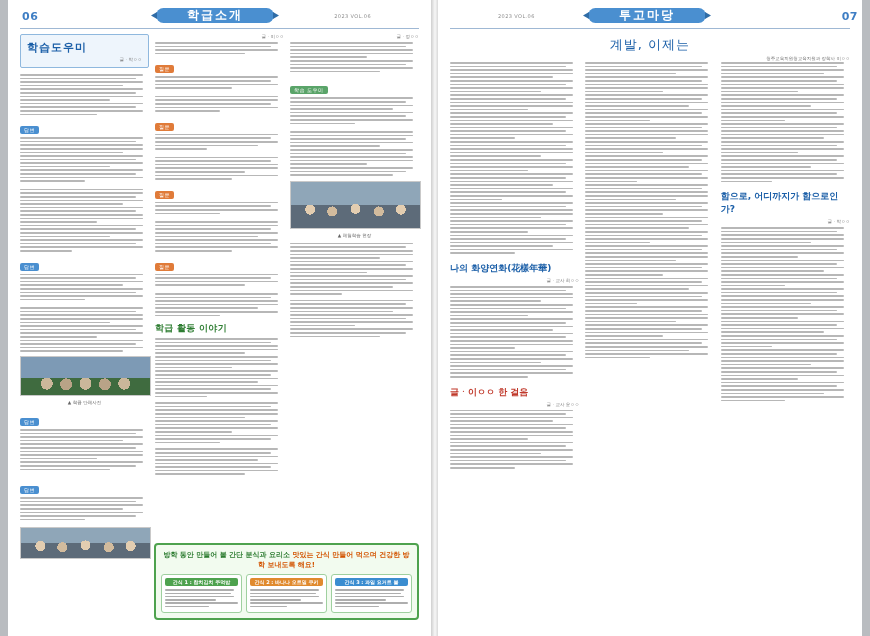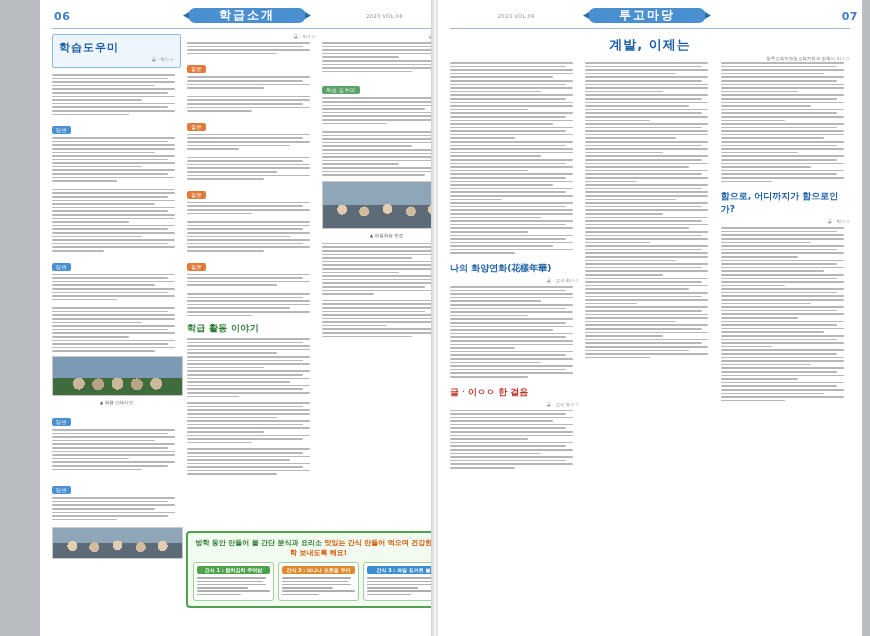--- a/index.html
+++ b/index.html
@@ -4,21 +4,21 @@
 <style>
   html,body{margin:0;padding:0;}
   body{
     width:870px;height:636px;
     background:#b9bcc0;
     font-family:"DejaVu Sans","Liberation Sans",sans-serif;
     overflow:hidden;
   }
   .spread{position:relative;width:870px;height:636px;}
   .page{position:absolute;top:0;height:636px;background:#ffffff;box-sizing:border-box;}
-  .page-left{left:8px;width:424px;border-right:1px solid #d8d8d8;margin-left:32px;}
+  .page-left{left:8px;width:424px;border-right:1px solid #d8d8d8;}
   .page-right{left:438px;width:424px;}
   .gutter{position:absolute;left:431px;top:0;width:8px;height:636px;
     background:linear-gradient(to right,#cfcfcf,#f3f3f3 45%,#f3f3f3 55%,#cfcfcf);}
   .folio{position:absolute;top:10px;font-size:11px;font-weight:bold;color:#3f7ec4;letter-spacing:.5px;}
   .folio.l{left:14px;}
   .folio.r{right:4px;}
   .issue{position:absolute;top:13px;font-size:5px;color:#8d8d8d;letter-spacing:.4px;}
   .issue.l{right:60px;}
   .issue.r{left:60px;}
   .ribbon{position:absolute;top:8px;height:15px;border-radius:8px;
@@ -84,21 +84,21 @@
   .recipe .rtitle .hl{color:#d35400;}
   .recipe .cards{display:flex;gap:4px;}
   .recipe .card{flex:1;border:1px solid #9fd09f;border-radius:3px;background:#fff;padding:3px;}
   .recipe .card h4{margin:0 0 3px;font-size:5px;color:#fff;background:#4ea24e;
     border-radius:2px;padding:1px 2px;text-align:center;}
   .recipe .card.b h4{background:#e08a2e;}
   .recipe .card.c h4{background:#3b8dd0;}
   .recipe .card .tx i{height:1.5px;margin-bottom:1.8px;}
 
   
-  .bighead{font-size:13px;font-weight:bold;color:#1b5fa8;text-align:center;margin:0 0 2px;letter-spacing:1px;}
+  .bighead{font-size:13px;font-weight:normal;color:#1b5fa8;text-align:center;margin:0 0 2px;letter-spacing:1px;}
   .kicker{font-size:4.5px;color:#777;text-align:right;margin-bottom:4px;}
   .redhead{font-size:9px;font-weight:bold;color:#c0392b;margin:0 0 3px;}
   .bluehead{font-size:9px;font-weight:bold;color:#1b5fa8;margin:0 0 3px;}
 </style>
 </head>
 <body>
 
 <div class="spread">
 
   <div class="page page-left">
@@ -424,21 +424,21 @@
             <i class="s90"></i>
             <i class="s95"></i>
             <i class="s50"></i>
           <i class="s95"></i>
             <i class="s90"></i>
             <i class="s70"></i>
           </div>
       </div>
     </div>
 
-    <div class="recipe" style="position:absolute;left:146px;right:12px;bottom:28px;">
+    <div class="recipe" style="position:absolute;left:146px;right:12px;bottom:16px;">
       <div class="rtitle">
         <span>방학 동안 만들어 볼 간단 분식과 요리소</span>
         <span class="hl">맛있는 간식 만들어 먹으며 건강한 방학 보내도록 해요!</span>
       </div>
       <div class="cards">
         <div class="card">
           <h4>간식 1 : 참치김치 주먹밥</h4>
           <div class="tx">
               <i class="s95"></i>
               <i class="s90"></i>

